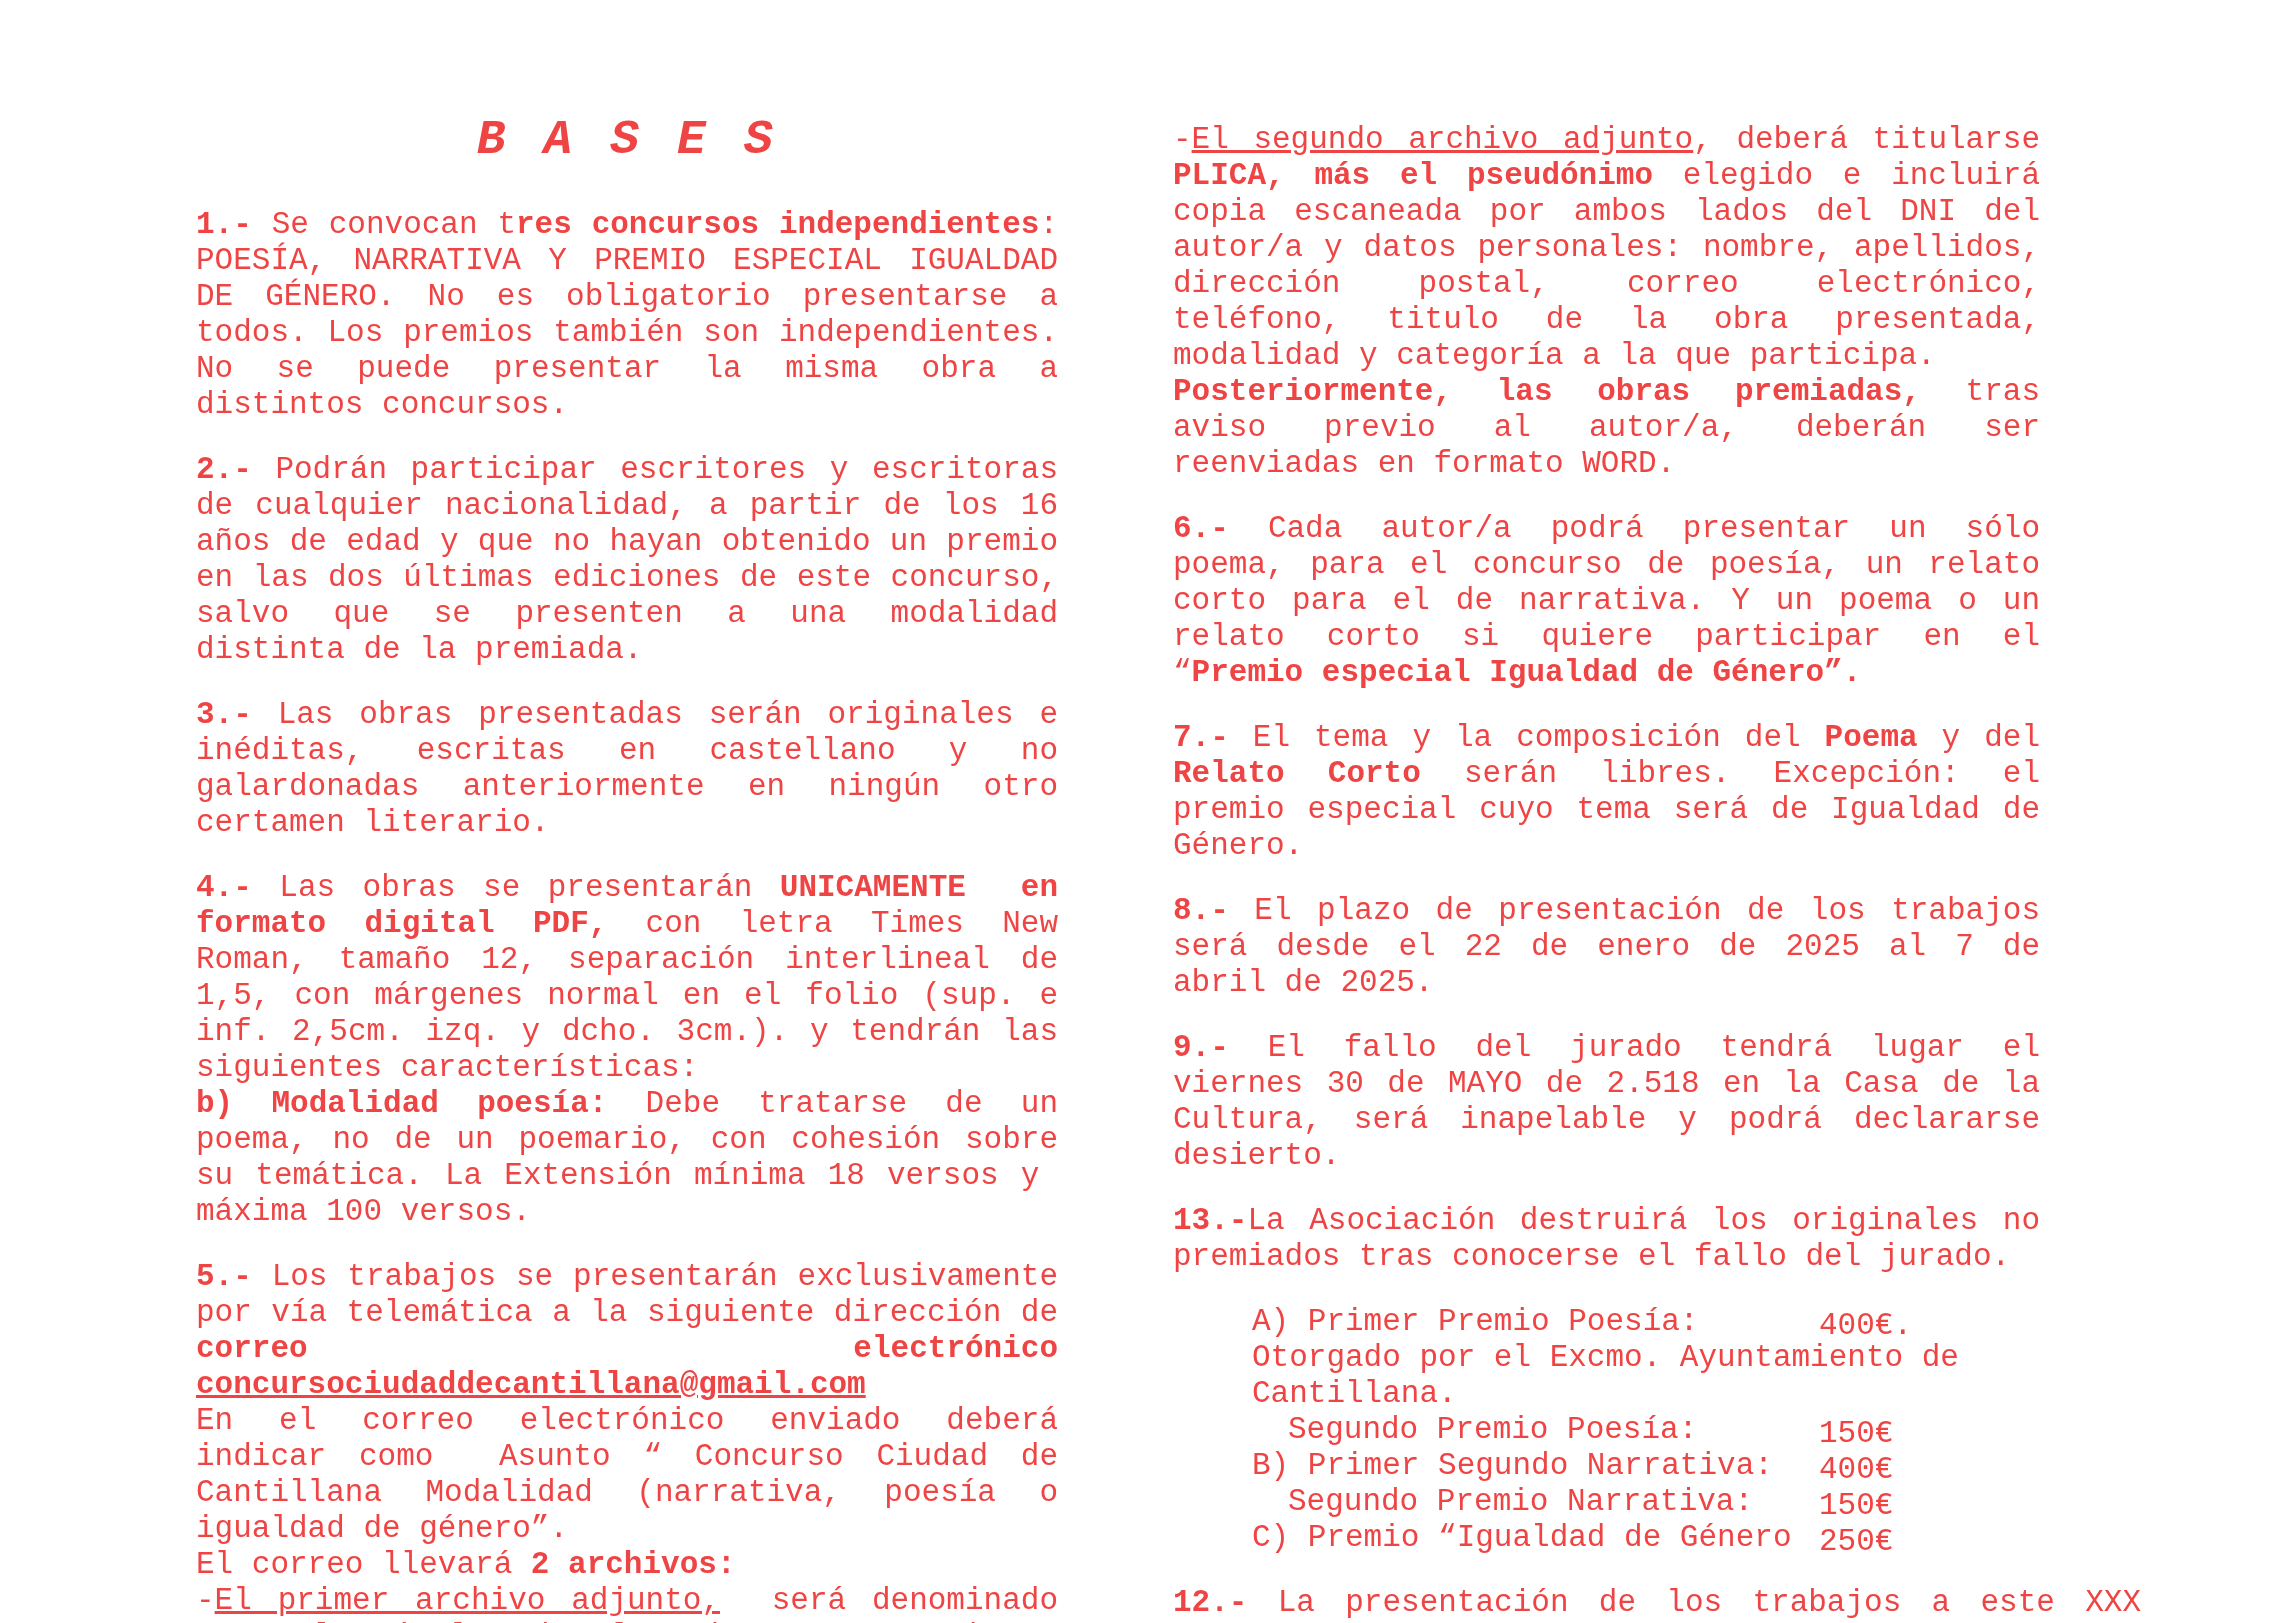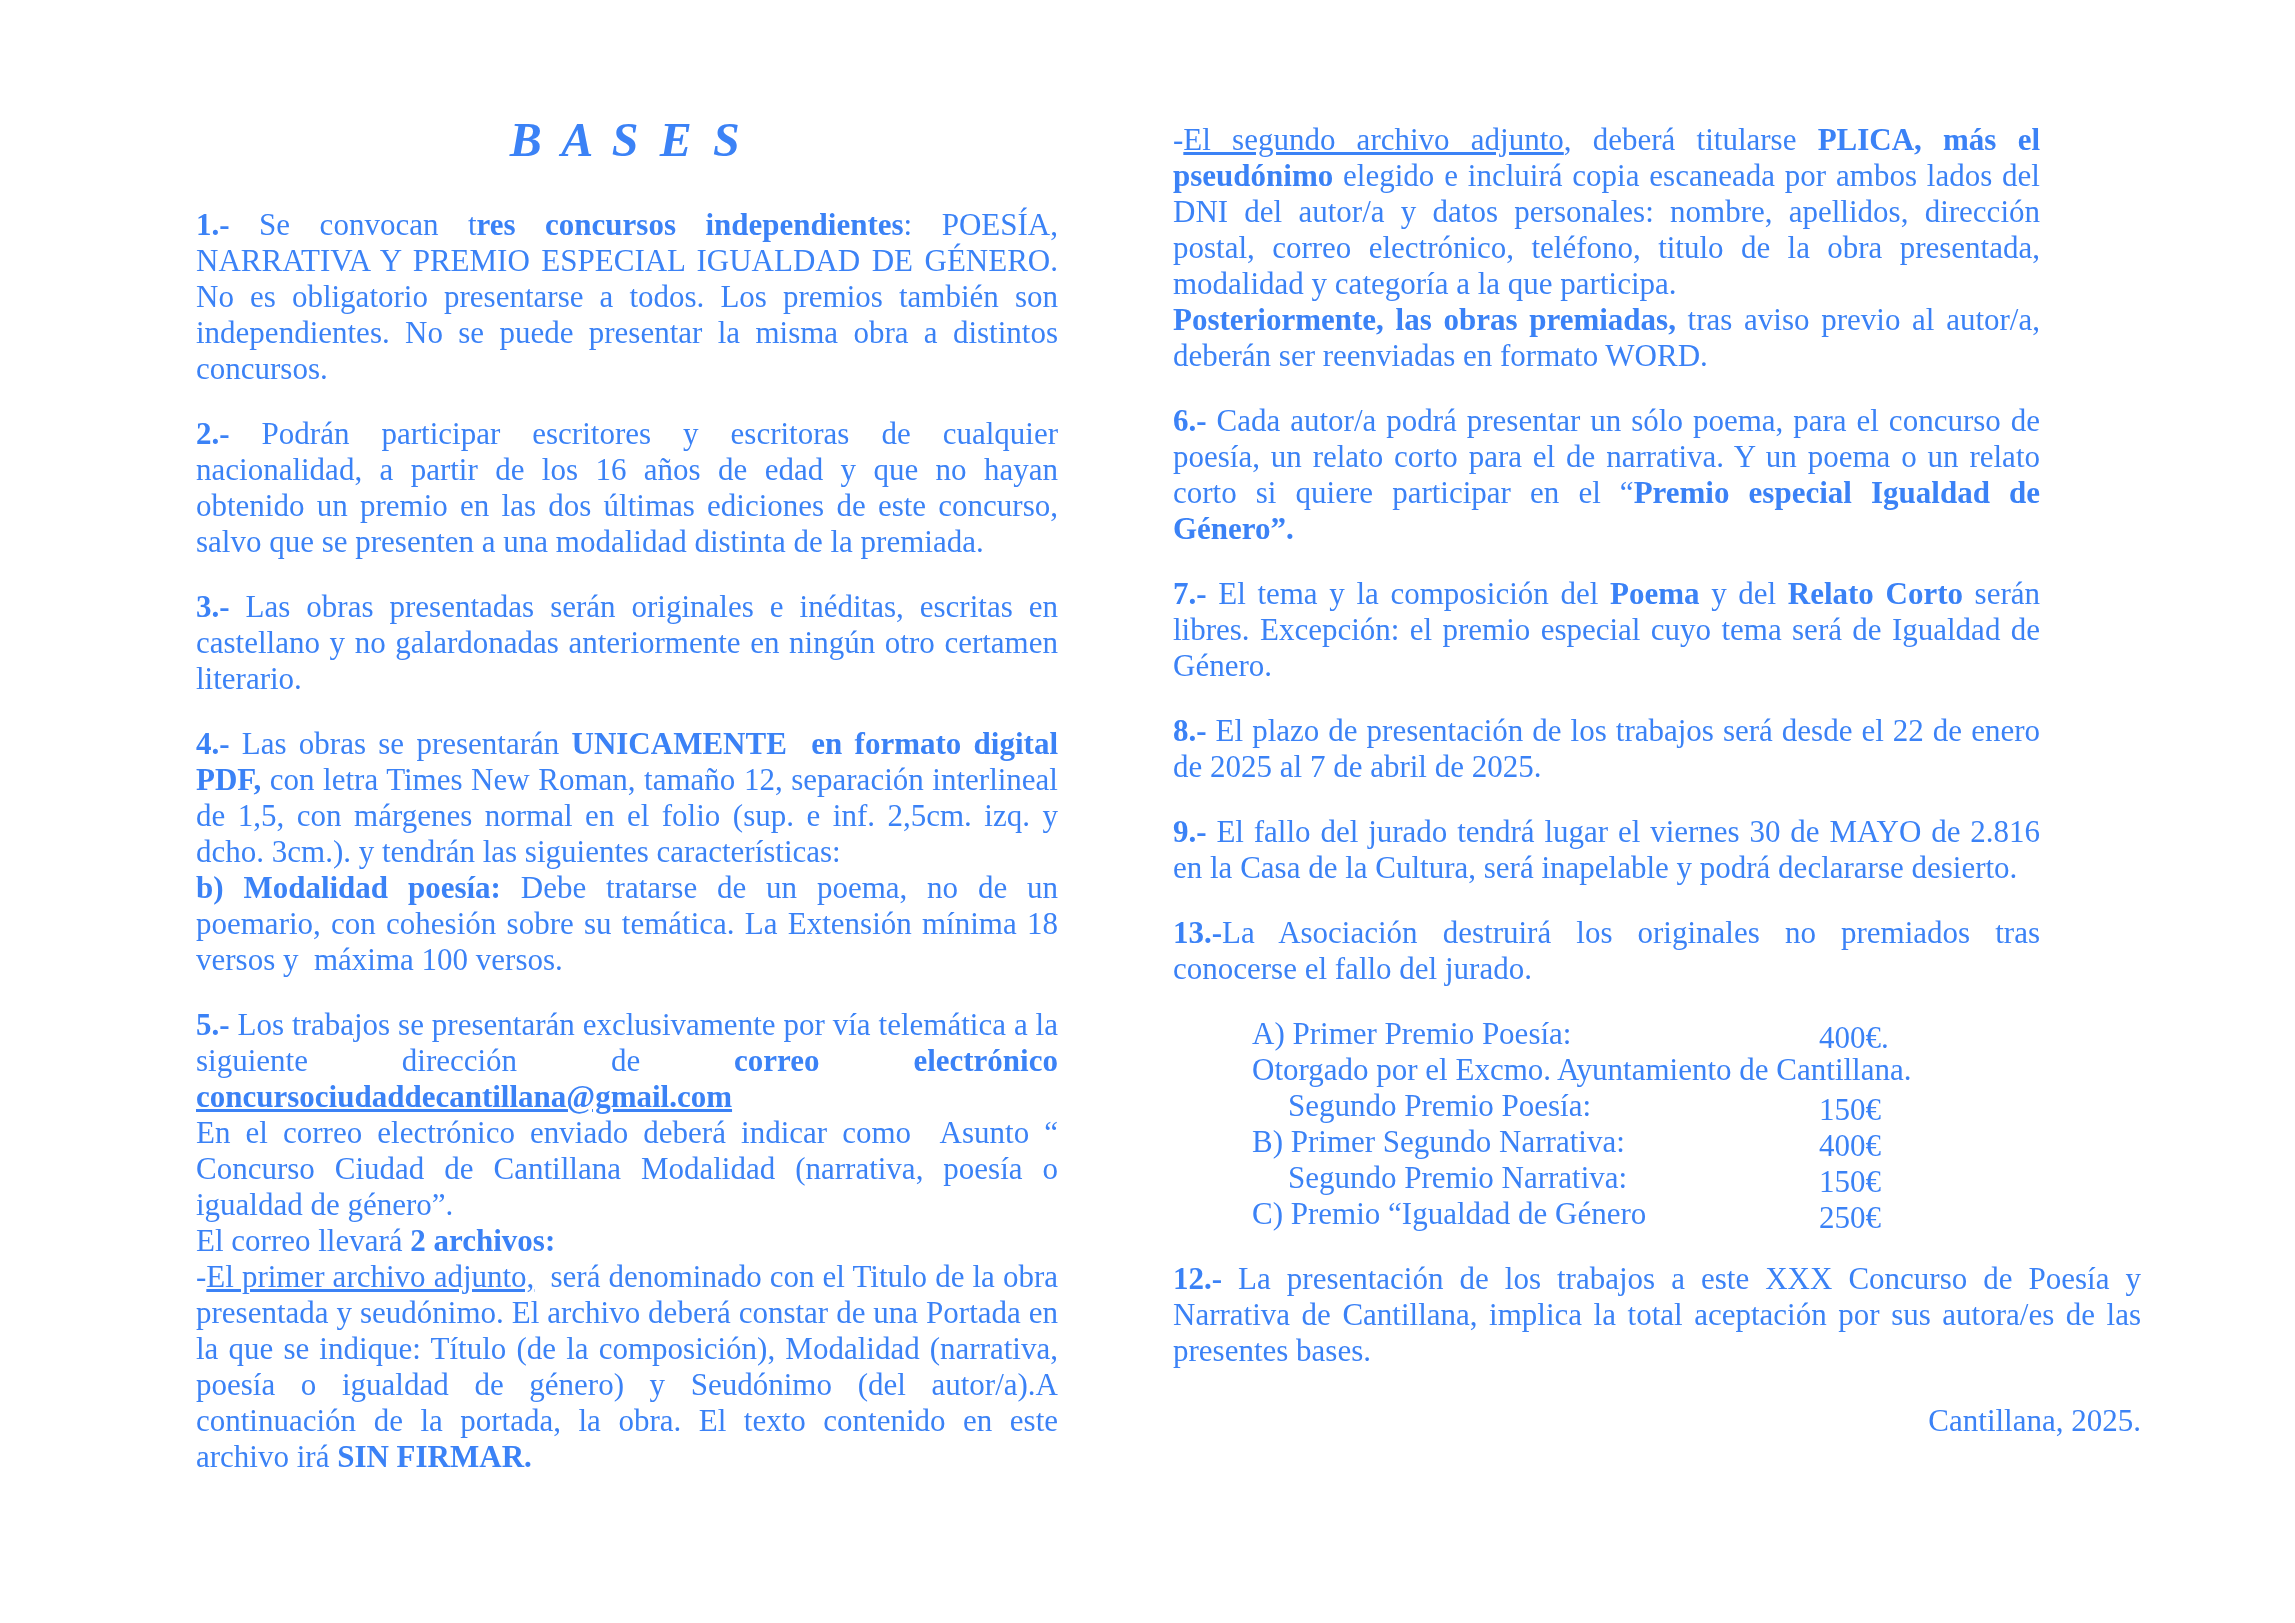--- a/index.html
+++ b/index.html
@@ -1,19 +1,19 @@
 <!DOCTYPE html>
 <html style="font-size:10.5px"><head>
 <meta charset="utf-8">
 <style>
   html, body { margin:0; padding:0; background:#ffffff; }
   .page {
     position:relative; width:2295px; height:1623px; background:#ffffff;
-    font-family:Liberation Serif, serif;
-    font-size:31px; line-height:36px; color:#3b82f6;
+    font-family:Liberation Mono, monospace;
+    font-size:31px; line-height:36px; color:#ef4444;
   }
   .col { position:absolute; }
   .col-left  { left:196px;  top:115px; width:862px; }
   .col-right { left:1173px; top:122px; width:867px; }
   h1.doc-title {
     font-size:48px; line-height:50px; font-style:italic; font-weight:bold;
     text-align:center; letter-spacing:4.6px; margin:0 0 42px 0;
   }
   p { margin:0; text-align:justify; }
   p.gap { margin-bottom:29px; }
@@ -44,21 +44,21 @@
         <p><span>-</span><span class="u">El primer archivo adjunto,</span><span>&nbsp; será denominado con el Titulo de la obra presentada y seudónimo. El archivo deberá constar de una Portada en la que se indique: Título (de la composición), Modalidad (narrativa, poesía o igualdad de género) y Seudónimo (del autor/a).A continuación de la portada, la obra. El texto contenido en este archivo irá </span><span class="b">SIN FIRMAR.</span></p>
       </div>
   </div>
   <div class="col col-right">
     <div id="right-paragraphs">
         <p><span>-</span><span class="u">El segundo archivo adjunto</span><span>, deberá titularse </span><span class="b">PLICA, más el pseudónimo</span><span> elegido e incluirá copia escaneada por ambos lados del DNI del autor/a y datos personales: nombre, apellidos, dirección postal, correo electrónico, teléfono, titulo de la obra presentada, modalidad y categoría a la que participa.</span></p>
         <p class="gap"><span class="b">Posteriormente, las obras premiadas,</span><span> tras aviso previo al autor/a, deberán ser reenviadas en formato WORD.</span></p>
         <p class="gap"><span class="b">6.-</span><span> Cada autor/a podrá presentar un sólo poema, para el concurso de poesía, un relato corto para el de narrativa. Y un poema o un relato corto si quiere participar en el “</span><span class="b">Premio especial Igualdad de Género”.</span></p>
         <p class="gap"><span class="b">7.-</span><span> El tema y la composición del </span><span class="b">Poema</span><span> y del </span><span class="b">Relato Corto</span><span> serán libres. Excepción: el premio especial cuyo tema será de Igualdad de Género.</span></p>
         <p class="gap"><span class="b">8.-</span><span> El plazo de presentación de los trabajos será desde el 22 de enero de 2025 al 7 de abril de 2025.</span></p>
-        <p class="gap"><span class="b">9.-</span><span> El fallo del jurado tendrá lugar el viernes 30 de MAYO de 2.816 en la Casa de la Cultura, será inapelable y podrá declararse desierto.</span></p>
+        <p class="gap"><span class="b">9.-</span><span> El fallo del jurado tendrá lugar el viernes 30 de MAYO de 2.518 en la Casa de la Cultura, será inapelable y podrá declararse desierto.</span></p>
         <p class="gap"><span class="b">13.-</span><span>La Asociación destruirá los originales no premiados tras conocerse el fallo del jurado.</span></p>
         <p class="prize indent1"><span>A) Primer Premio Poesía:</span><span class="amount">400€.</span></p>
         <p class="prize indent1"><span>Otorgado por el Excmo. Ayuntamiento de Cantillana.</span></p>
         <p class="prize indent2"><span>Segundo Premio Poesía:</span><span class="amount">150€</span></p>
         <p class="prize indent1"><span>B) Primer Segundo Narrativa:</span><span class="amount">400€</span></p>
         <p class="prize indent2"><span>Segundo Premio Narrativa:</span><span class="amount">150€</span></p>
         <p class="gap prize indent1"><span>C) Premio “Igualdad de Género</span><span class="amount">250€</span></p>
         <p class="gap wide"><span class="b">12.-</span><span> La presentación de los trabajos a este XXX Concurso de Poesía y Narrativa de Cantillana, implica la total aceptación por sus autora/es de las presentes bases.</span></p>
       </div>
     <p class="closing wide">Cantillana, 2025.</p>

